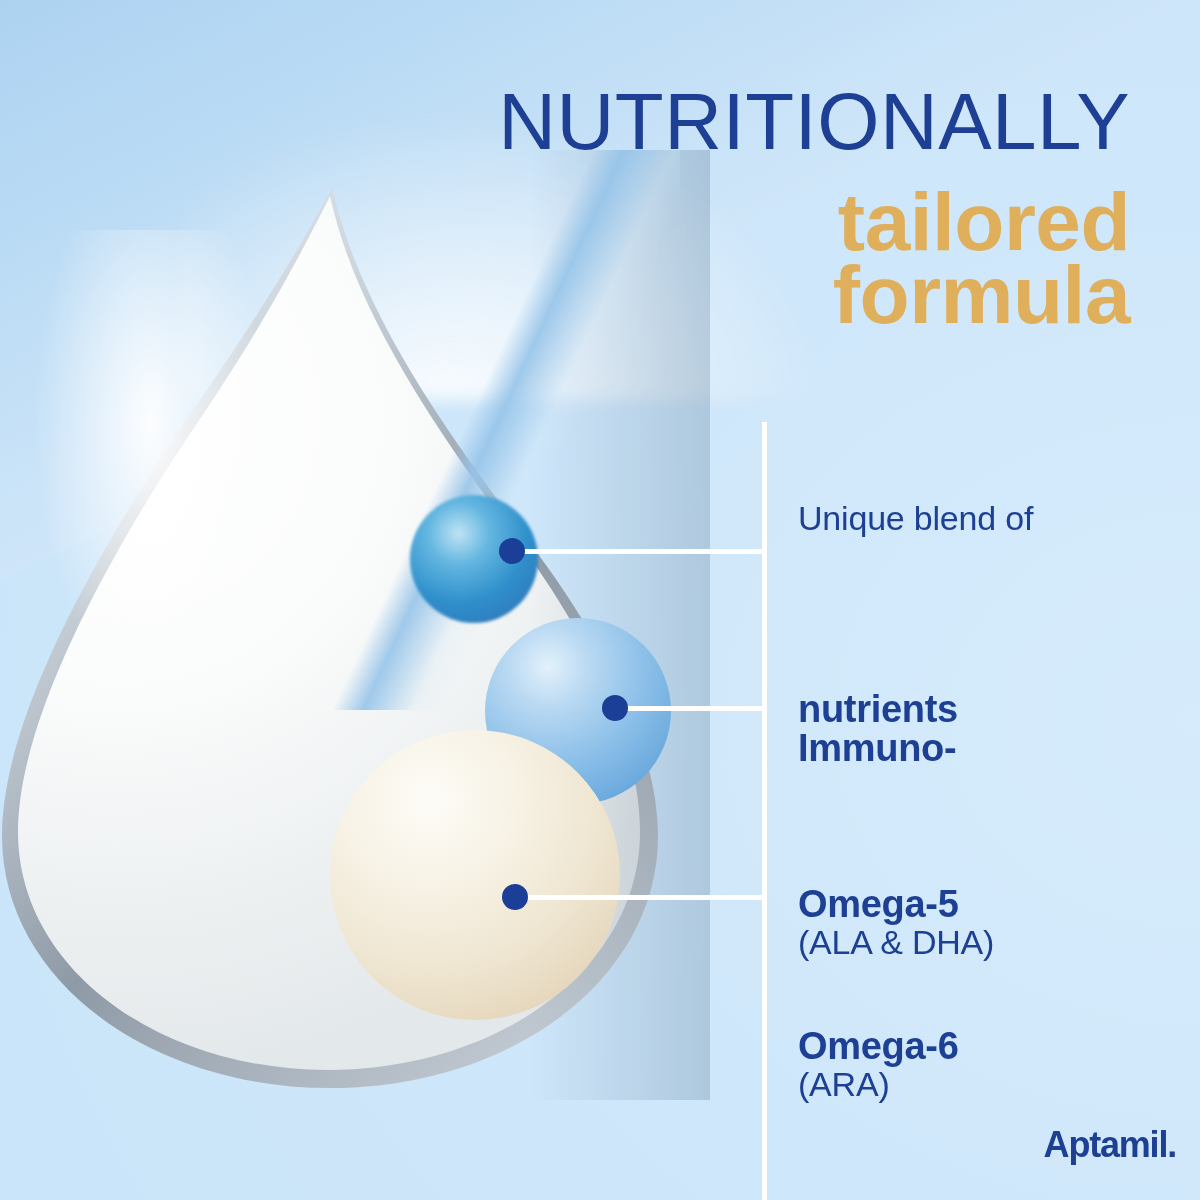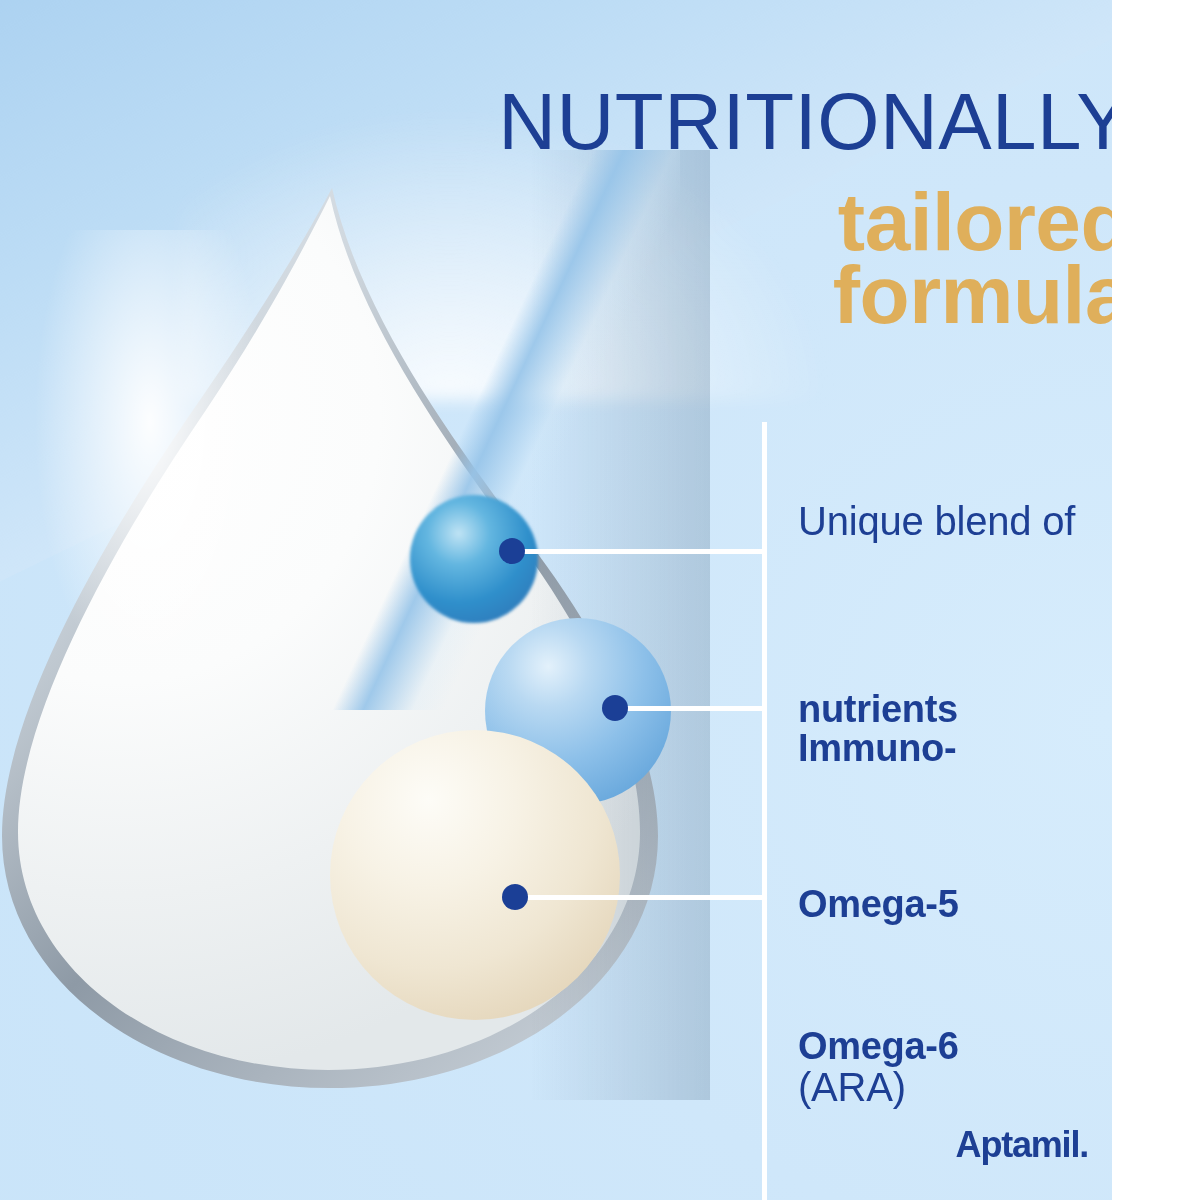--- a/index.html
+++ b/index.html
@@ -1,18 +1,18 @@
 <!DOCTYPE html>
 <html><head>
 <meta charset="utf-8">
 <style>
   html,body{margin:0;padding:0;background:#ffffff;}
   .stage{
     position:relative;
-    width:1112px;height:1200px;
+    width:1200px;height:1200px;
     overflow:hidden;
     font-family:"Liberation Sans", sans-serif;
     background:#d6ebfb;
     text-decoration:underline;
   }
   
   .bg-base{
     position:absolute;inset:0;
     background:
       radial-gradient(120% 100% at 100% 60%, #d6ecfc 0%, #cfe7fa 45%, #c9e4f9 100%);
@@ -132,21 +132,21 @@
     color:#dfaf5b;
     letter-spacing:-.5px;
   }
   .hl-2{margin-top:22px;}
   .hl-3{margin-top:-6px;}
 
   
   .labels{position:absolute;left:798px;top:0;width:400px;}
   .grp{position:absolute;color:#1d3f94;}
   .grp .t{font-size:38px;font-weight:700;line-height:1.02;letter-spacing:-.3px;}
-  .grp .s{font-size:40px;font-weight:400;line-height:1.08;letter-spacing:-.2px;}
+  .grp .s{font-size:34px;font-weight:400;line-height:1.08;letter-spacing:-.2px;}
   .g-nutri{top:500px;}
   .g-immuno{top:690px;}
   .g-om3{top:885px;}
   .g-om6{top:1027px;}
 
   
   .logo{
     position:absolute;right:24px;bottom:34px;
     font-size:36px;font-weight:700;color:#1d3f94;
     letter-spacing:-1.2px;
@@ -199,20 +199,21 @@
       <div class="s">Unique blend of</div>
     </div>
 
     <div class="grp g-immuno">
       <div class="t">nutrients</div>
       <div class="t">Immuno-</div>
     </div>
 
     <div class="grp g-om3">
       <div class="t">Omega-5</div>
+      <div class="s">(ALA &amp; DHA)</div>
     </div>
 
     <div class="grp g-om6">
       <div class="t">Omega-6</div>
       <div class="s">(ARA)</div>
     </div>
 
   </div>
 
   <div class="logo">Aptamil.</div>

